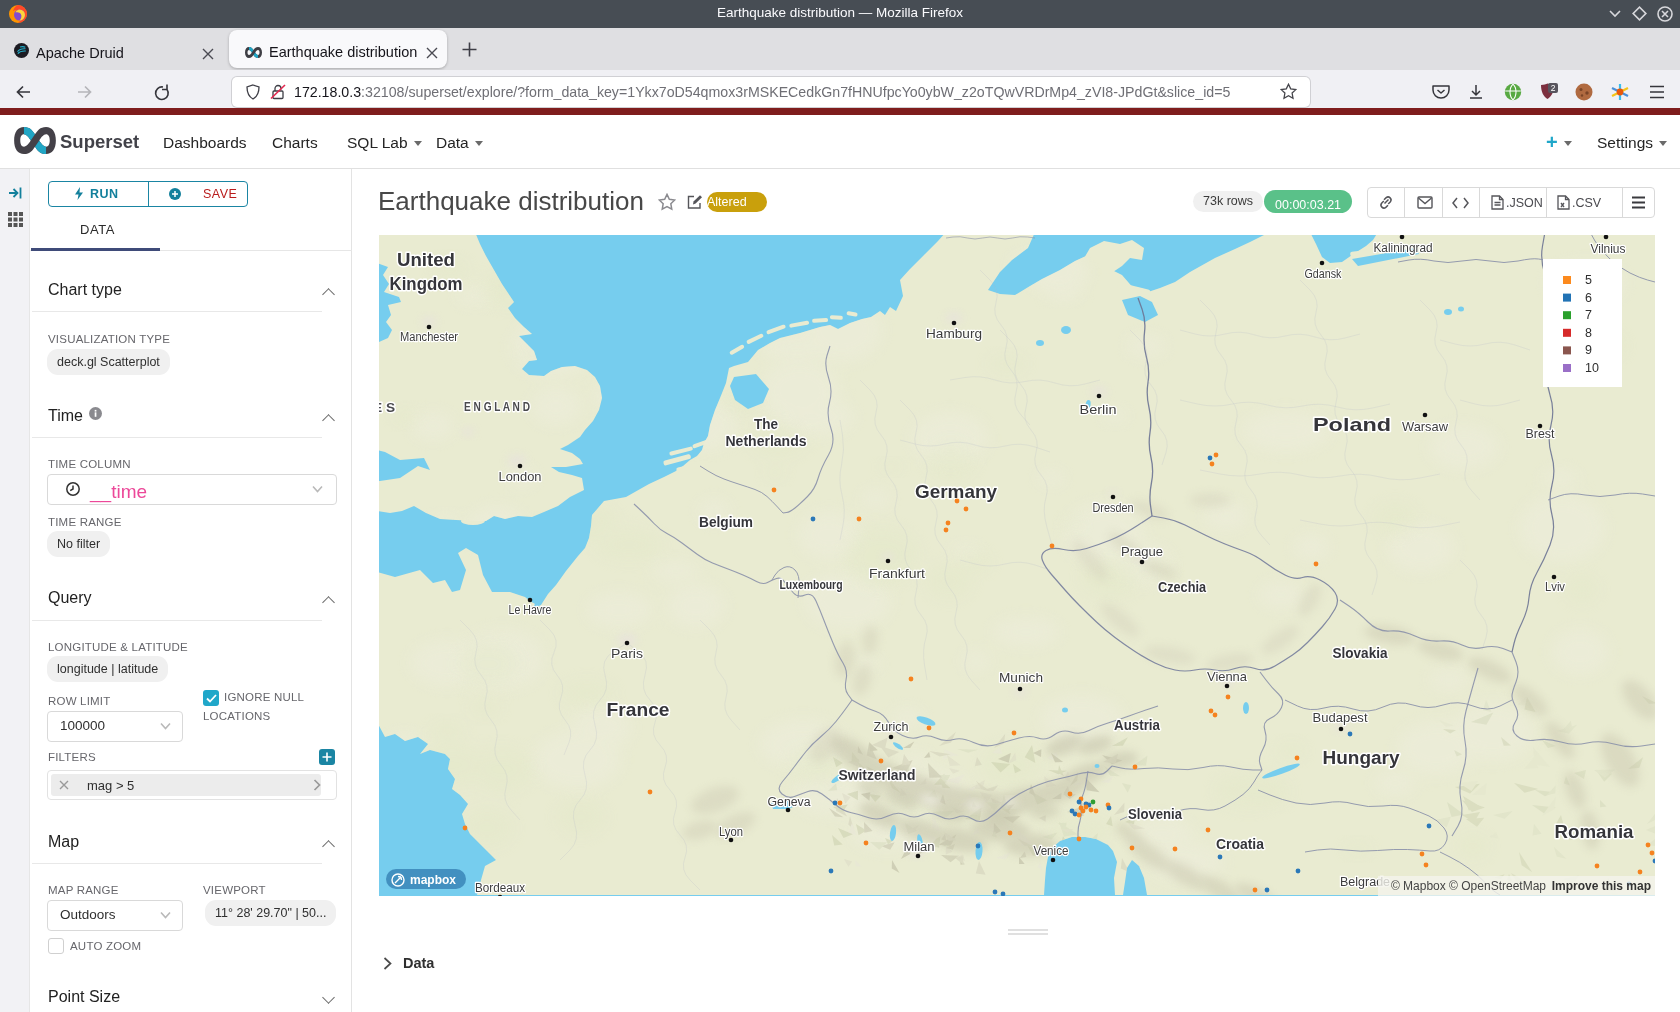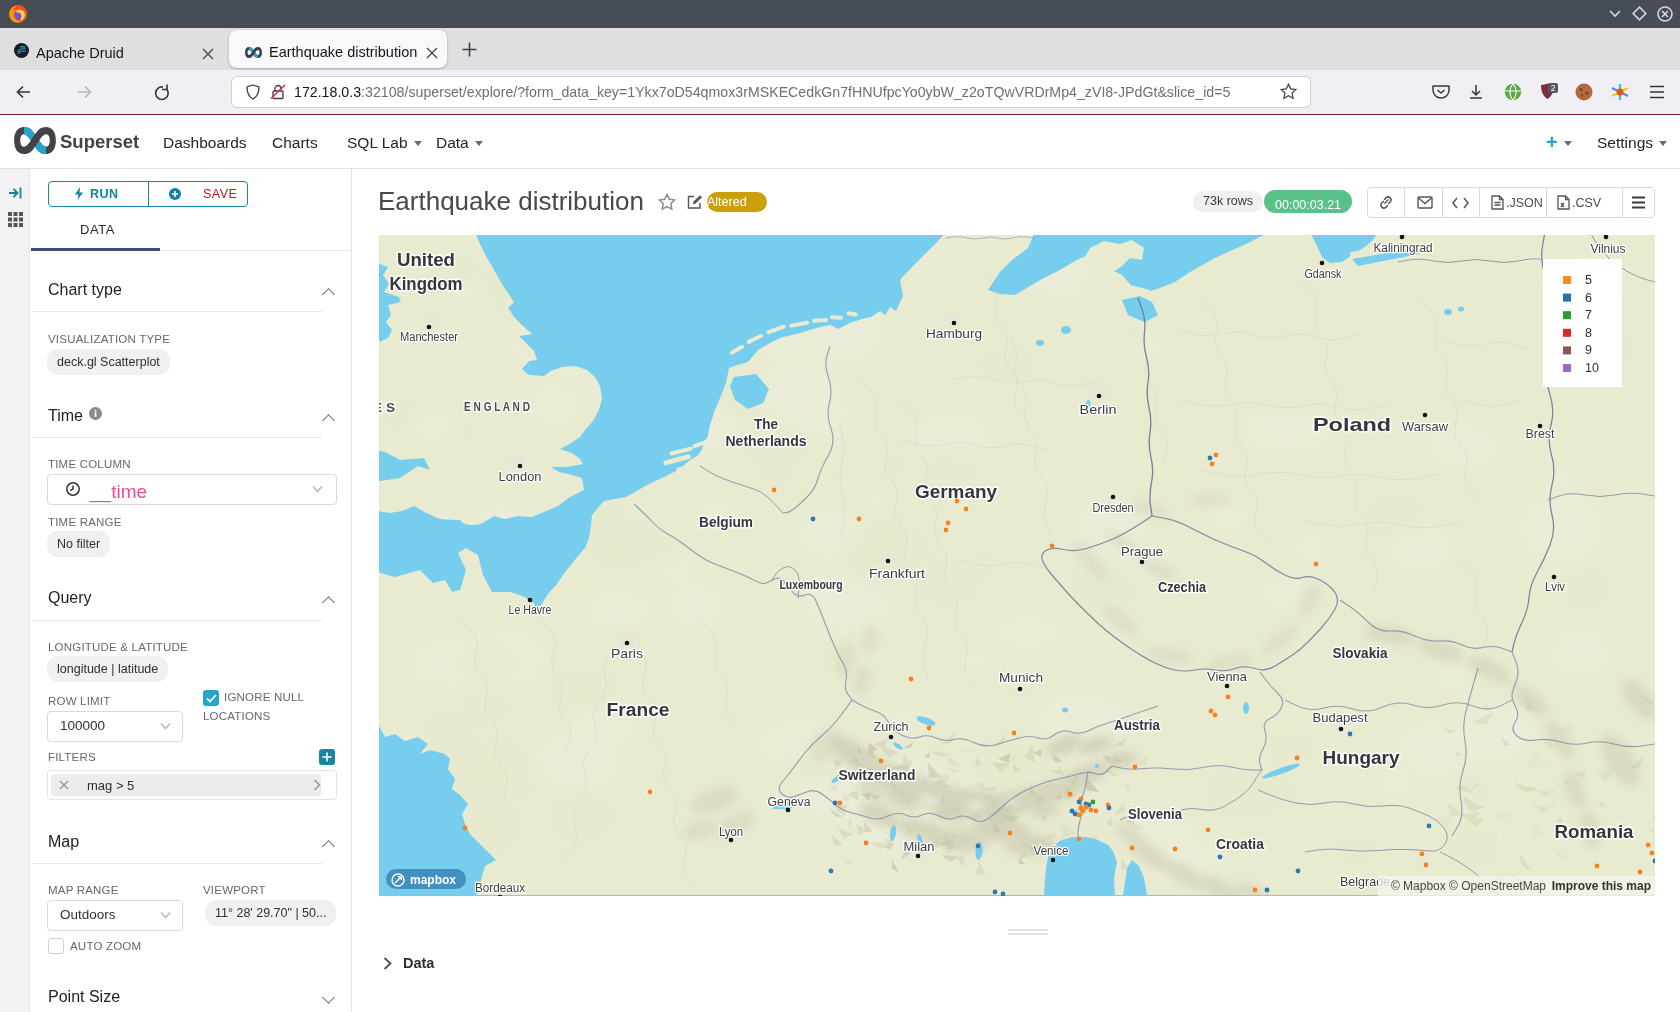--- a/index.html
+++ b/index.html
@@ -3,21 +3,21 @@
 <style>
 *{margin:0;padding:0;box-sizing:border-box}
 html,body{width:1680px;height:1012px;overflow:hidden;font-family:"Liberation Sans",sans-serif;background:#fff}
 .abs{position:absolute}
 
 #titlebar{position:absolute;left:0;top:0;width:1680px;height:28px;background:#474d54;color:#f9f9fa}
 #titlebar .t{position:absolute;left:0;right:0;top:5px;text-align:center;font-size:13.5px;color:#fbfbfe}
 #tabbar{position:absolute;left:0;top:28px;width:1680px;height:42px;background:#dfdfe2}
 .tab1{position:absolute;left:8px;top:4px;width:210px;height:34px;font-size:14.5px;color:#15141a}
 .tab2{position:absolute;left:229px;top:2px;width:218px;height:38px;background:#f9f9fb;border-radius:8px;box-shadow:0 1px 3px rgba(0,0,0,.25);font-size:14.5px;color:#15141a}
-#urlbar{position:absolute;left:0;top:70px;width:1680px;height:45px;background:#f0f0f4;border-bottom:1px solid #7f1d1d}
+#urlbar{position:absolute;left:0;top:70px;width:1680px;height:45px;background:#f0f0f4;border-bottom:7px solid #7f1d1d}
 #urlbox{position:absolute;left:232px;top:7px;width:1078px;height:30px;background:#ffffff;border-radius:5px;box-shadow:0 0 0 1px #d0d0d4}
 
 #ssnav{position:absolute;left:0;top:116px;width:1680px;height:53px;background:#fff;border-bottom:1px solid #e0e0e0}
 .navitem{position:absolute;top:18px;font-size:15.5px;color:#252525}
 
 #gutter{position:absolute;left:0;top:169px;width:30px;height:843px;background:#f2f2f5;border-right:1px solid #e6e6e6}
 #sidebar{position:absolute;left:30px;top:169px;width:322px;height:843px;background:#fff;border-right:1px solid #e3e3e3}
 .seclabel{font-size:11.5px;color:#67676c;letter-spacing:.2px}
 .pill{display:inline-block;background:#f0f0f0;border-radius:11px;font-size:12.5px;color:#2f2f2f;padding:6px 10px}
 .sechead{font-size:16px;color:#222}
@@ -28,20 +28,21 @@
 
 #charthead{position:absolute;left:352px;top:169px;width:1328px;height:62px;background:#fff}
 </style></head><body>
 <div id="titlebar">
     <svg class="abs" style="left:8px;top:4px" width="20" height="20" viewBox="0 0 20 20">
       <circle cx="10" cy="10" r="9" fill="#ff9500"></circle>
       <path d="M10,1 A9,9 0 0,1 19,10 A9,9 0 0,1 10,19 C14,16 15,12 13,8.5 C11.5,6 8,5 5,7 C6,3.5 8,1.5 10,1 Z" fill="#ff3b30" opacity=".85"></path>
       <circle cx="11.5" cy="11" r="5.5" fill="#7542e5" opacity=".9"></circle>
       <path d="M11.5,5.5 A5.5,5.5 0 0,1 17,11 A5.5,5.5 0 0,1 11.5,16.5 C13.5,14.5 14,12 12.8,10 C11.8,8.3 9.5,7.6 7.5,8.6 C8.2,6.8 9.8,5.6 11.5,5.5 Z" fill="#ffd43b"></path>
     </svg>
+    <div class="t">Earthquake distribution — Mozilla Firefox</div>
     <svg class="abs" style="left:1608px;top:6px" width="66" height="16" viewBox="0 0 66 16" fill="none" stroke="#d8d8dc" stroke-width="1.6">
       <path d="M2,5 L7,10 L12,5"></path>
       <rect x="27" y="3" width="9" height="9" transform="rotate(45 31.5 7.5)"></rect>
       <circle cx="57" cy="8" r="7"></circle>
       <path d="M54,5 L60,11 M60,5 L54,11"></path>
     </svg>
   </div>
 <div id="tabbar">
     <div class="tab1">
       <svg class="abs" style="left:6px;top:11px" width="15" height="15" viewBox="0 0 15 15">

